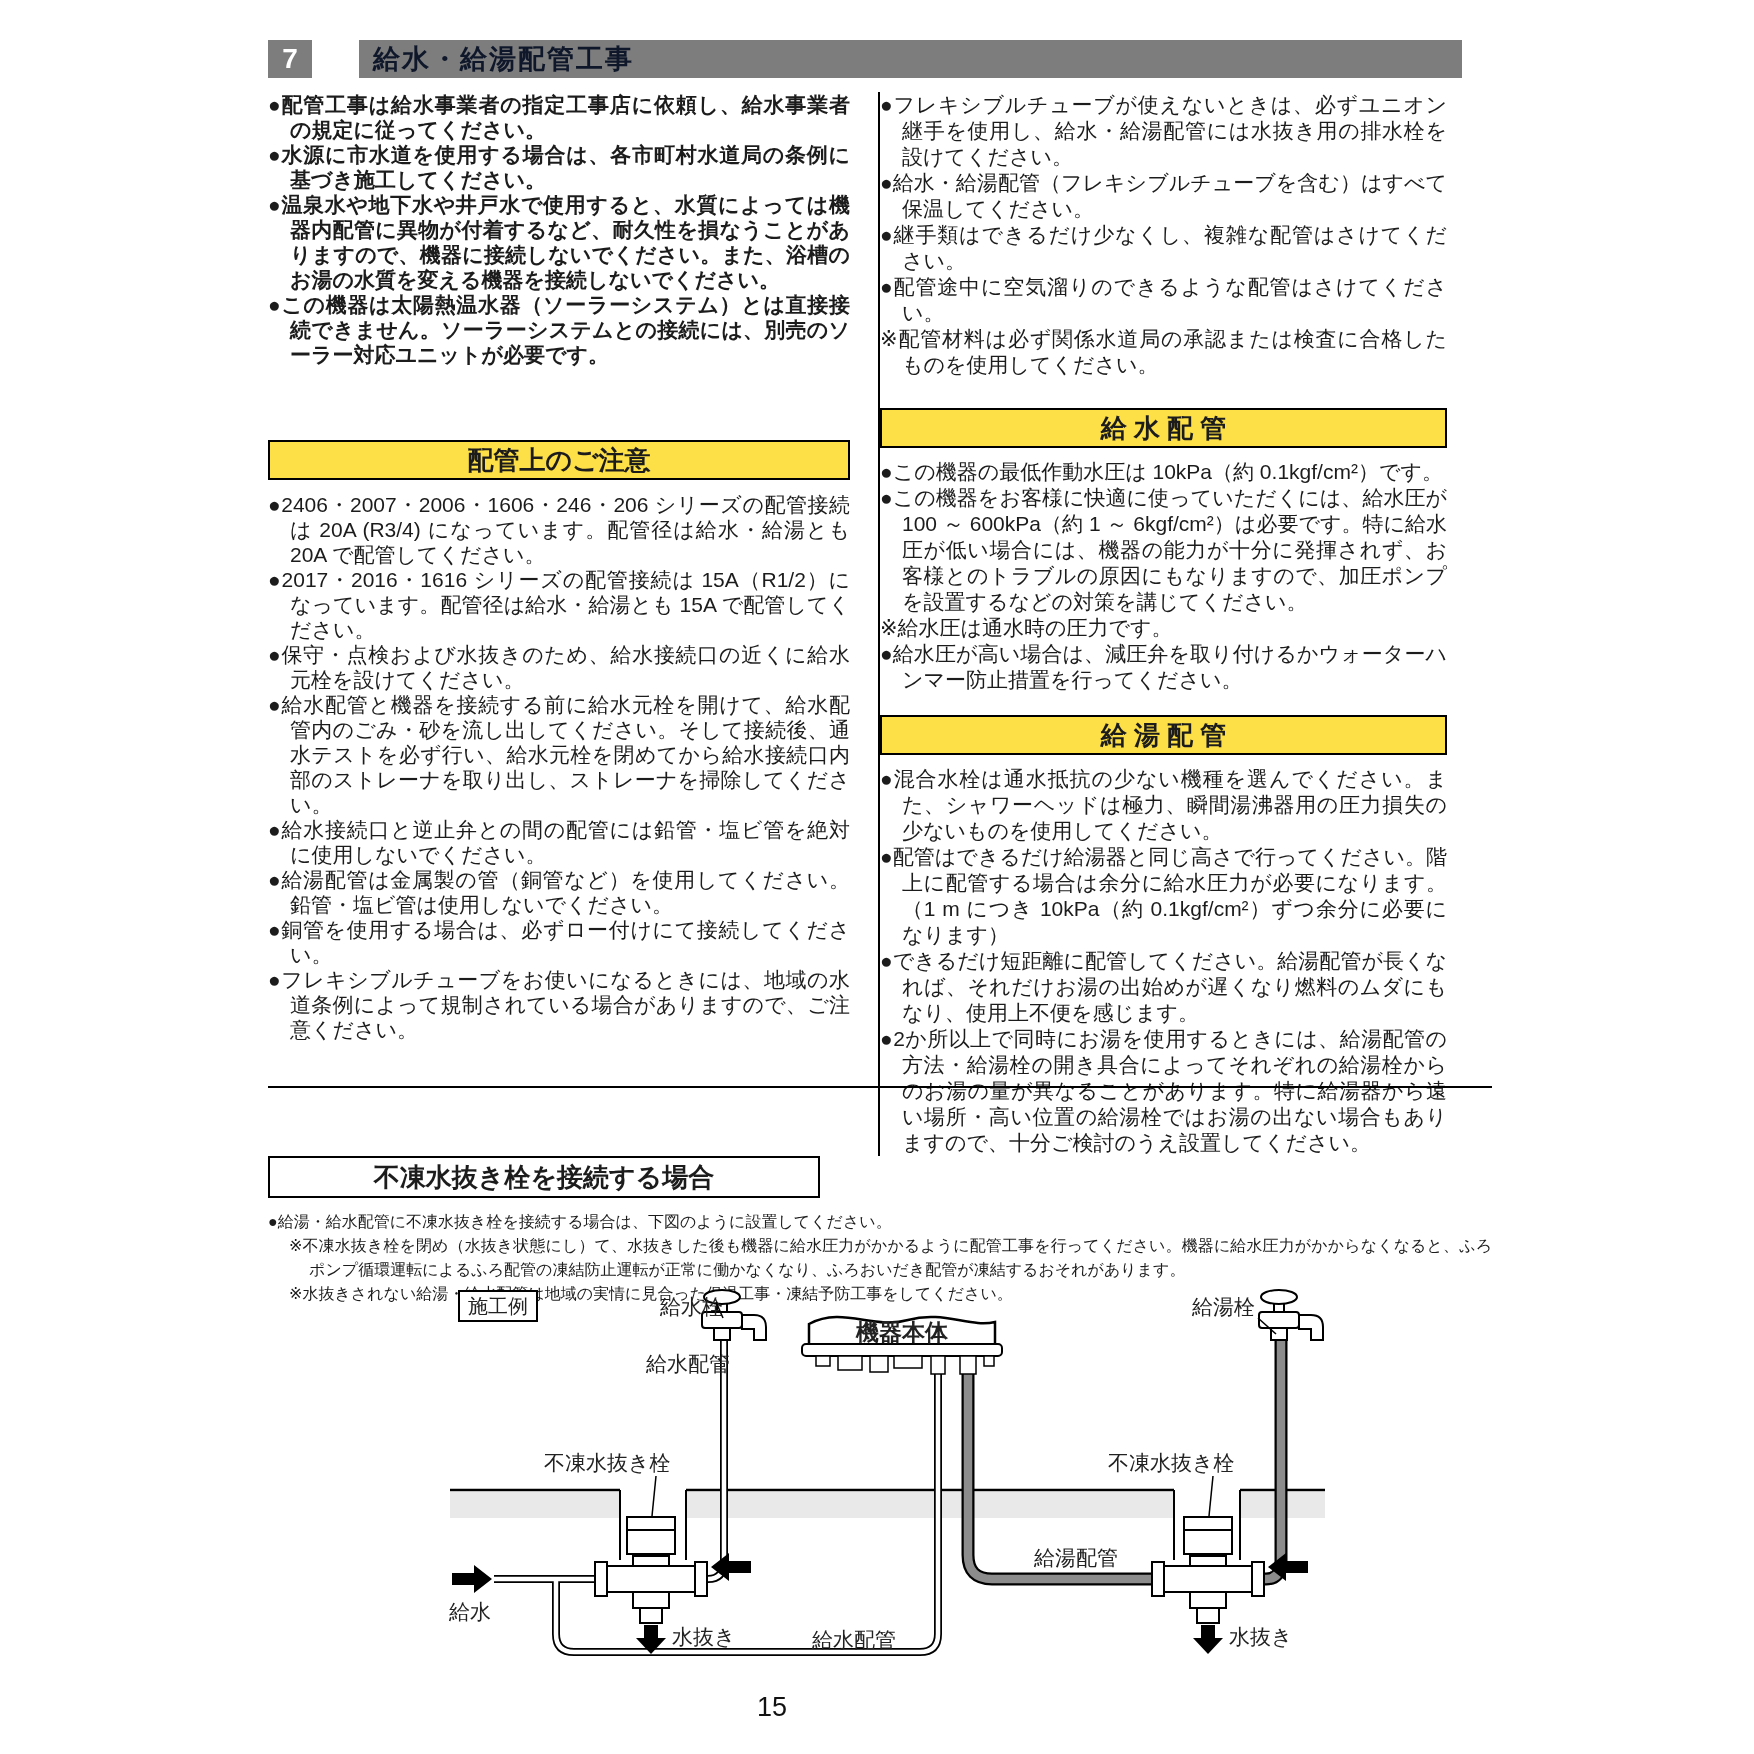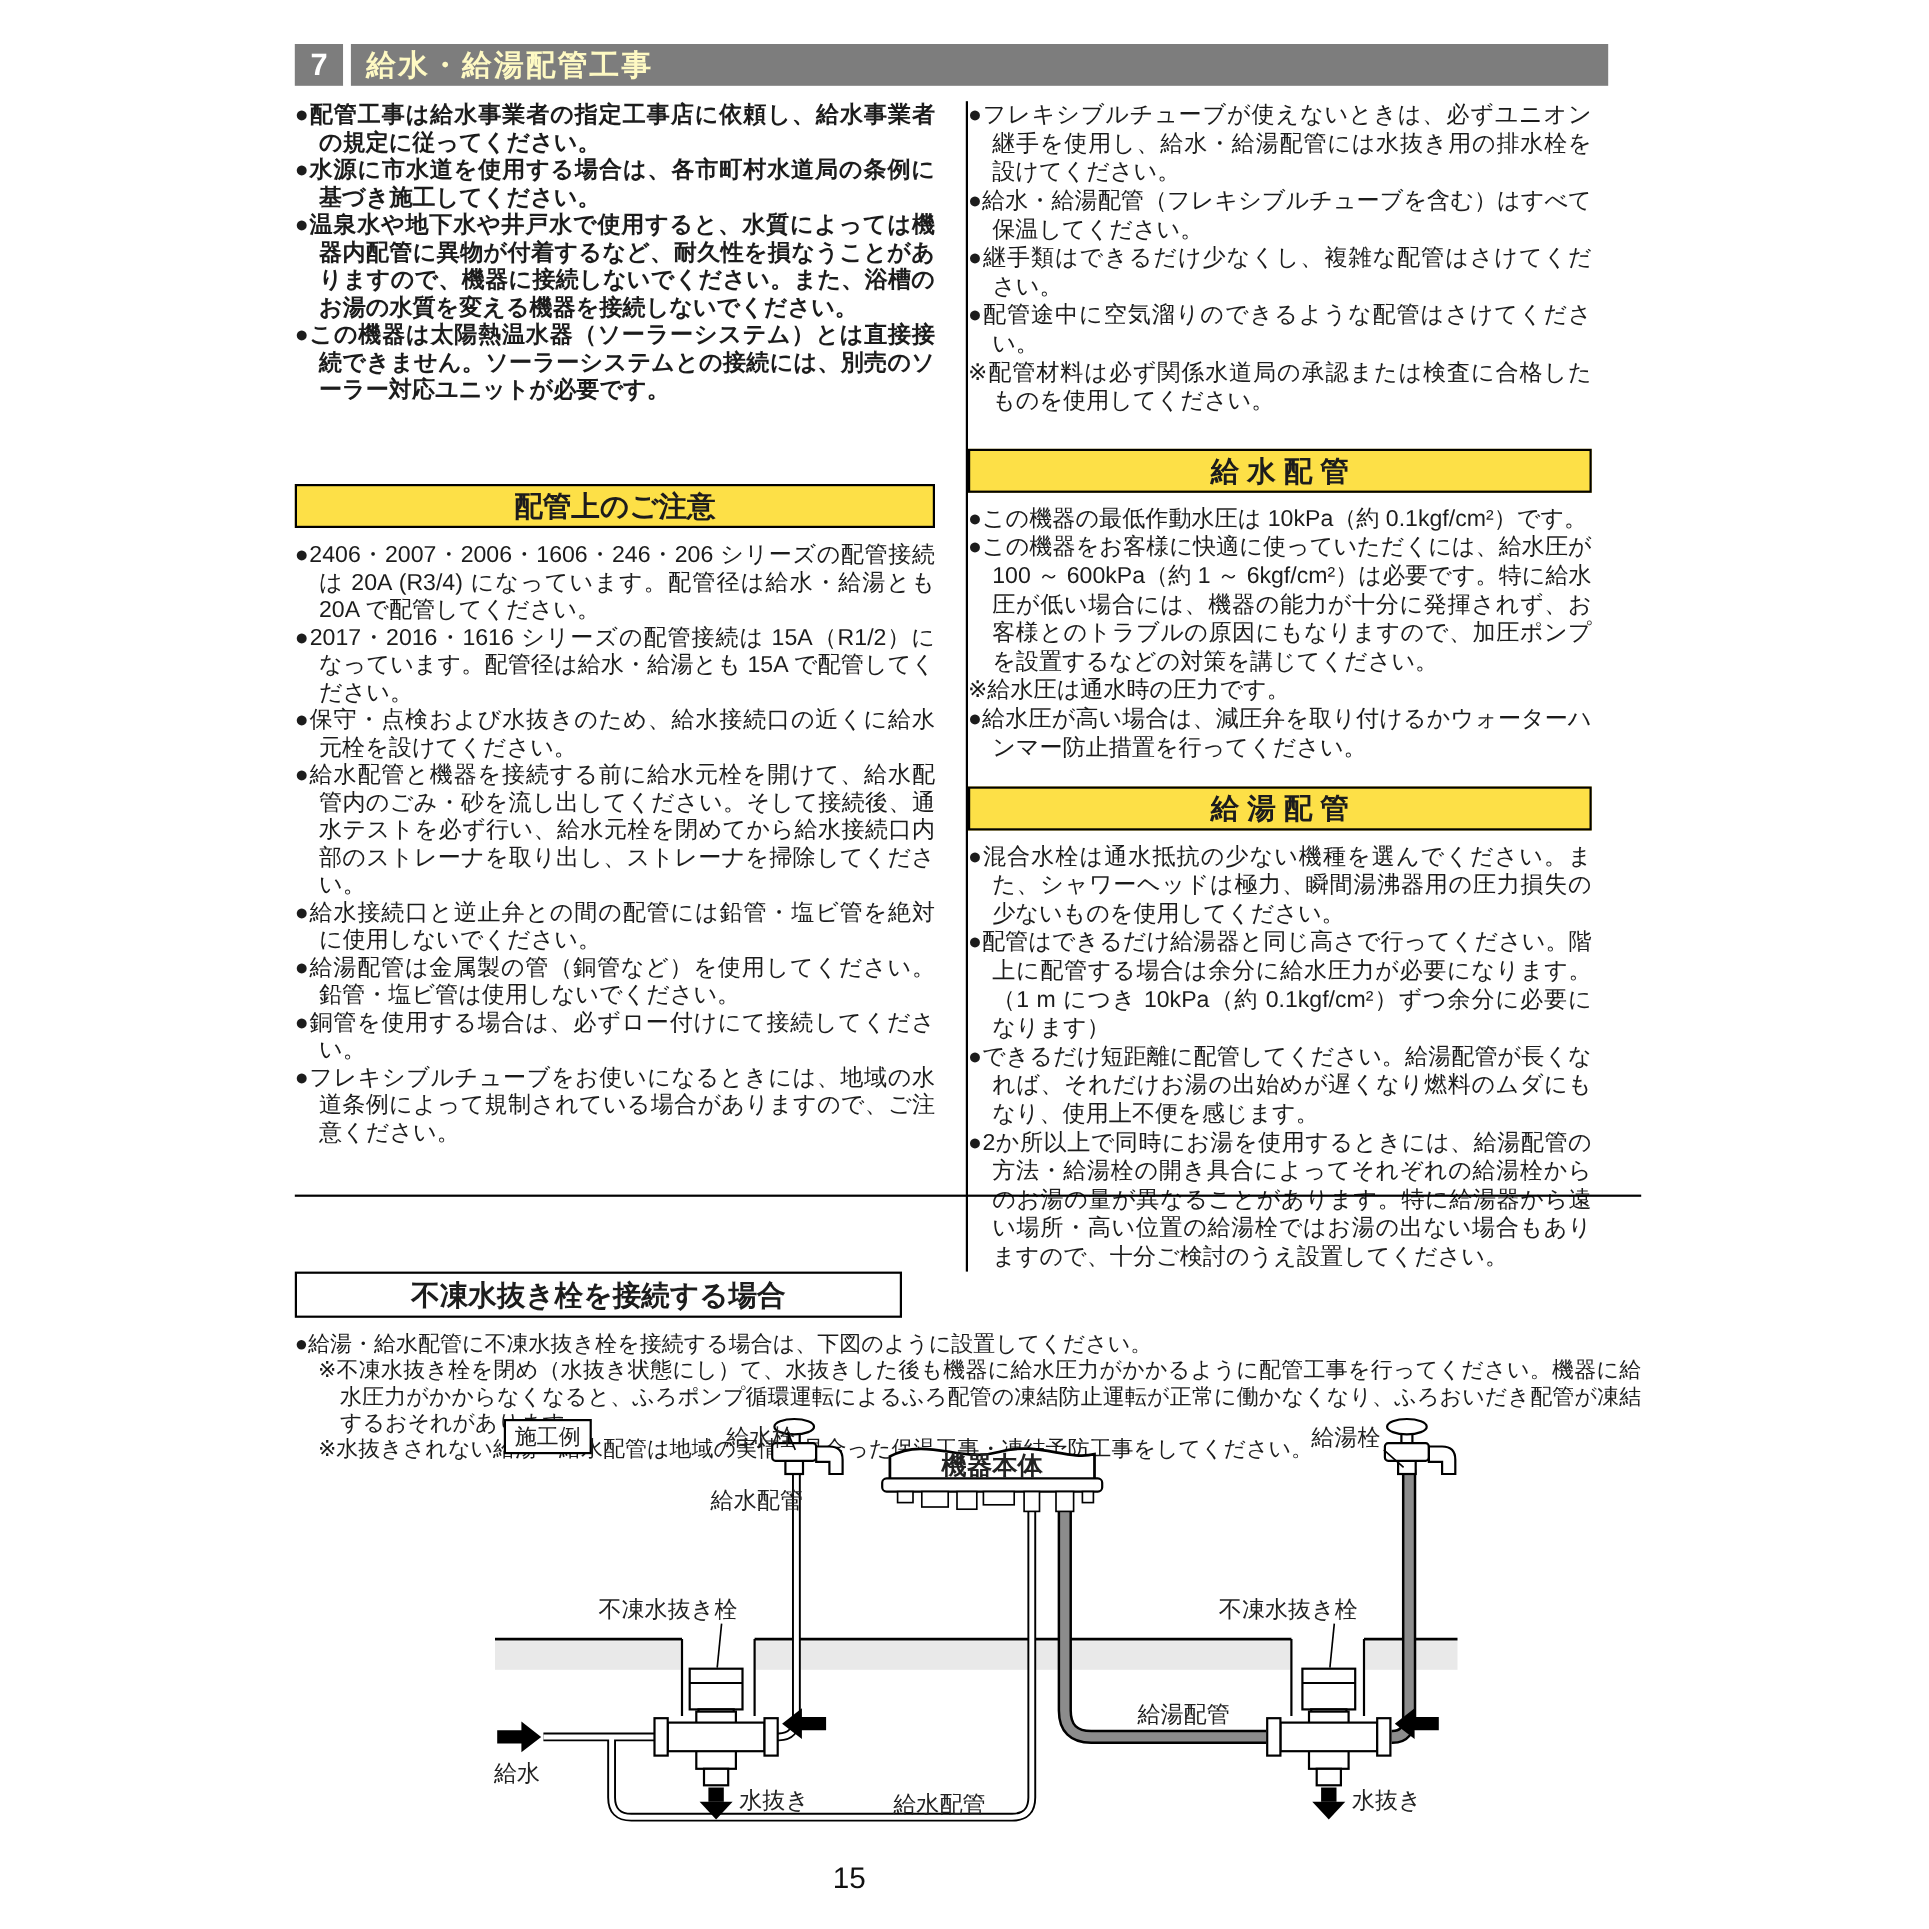--- a/index.html
+++ b/index.html
@@ -3,22 +3,22 @@
 <meta charset="utf-8">
 <style>
   html,body{margin:0;padding:0;background:#fff;}
   .page{position:relative;width:1754px;height:1754px;background:#fff;overflow:hidden;
         font-family:"Liberation Sans","DejaVu Sans",sans-serif;color:#1c1c1c;}
   
   .hdr{position:absolute;left:268px;top:40px;width:1194px;height:38px;display:flex;}
   .hdr-num{width:44px;height:38px;background:#7d7d7d;color:#fff;font-weight:bold;font-size:28px;
            display:flex;align-items:center;justify-content:center;}
   .hdr-gap{width:7px;height:38px;background:#fff;}
-  .hdr-bar{flex:1;height:38px;background:#7d7d7d;color:#fef9c3;font-weight:bold;font-size:27px;
-           display:flex;align-items:center;padding-left:14px;box-sizing:border-box;letter-spacing:2px;}
+  .hdr-bar{flex:1;height:38px;background:#7d7d7d;color:#0f172a;font-weight:bold;font-size:27px;
+           display:flex;align-items:center;padding-left:14px;box-sizing:border-box;letter-spacing:2px;margin-left:40px;}
   
   .cols{position:absolute;left:268px;top:92px;width:1194px;display:flex;align-items:stretch;}
   .colL{width:582px;}
   .colR{width:567px;margin-left:28px;border-left:2px solid #000;min-height:988px;}
   .li{margin:0;padding-left:22px;text-indent:-22px;font-size:21px;line-height:25px;text-align:justify;}
   .colR .li{line-height:26px;}
   .li.bold{font-weight:bold;line-height:25px;}
   .mk{display:inline;}
   .secbox{border:2px solid #000;background:#fde047;text-align:center;font-weight:bold;font-size:26px;
           line-height:36px;height:36px;box-sizing:content-box;}
@@ -26,21 +26,21 @@
   .listL{margin-top:12px;}
   .boxR1{margin-top:30px;}
   .boxR2{margin-top:22px;}
   .listR{margin-top:11px;}
   
   .hrule{position:absolute;left:268px;top:1086px;width:1224px;height:2px;background:#000;}
   .freeze{position:absolute;left:268px;top:1156px;width:1224px;}
   .fzbox{width:548px;height:38px;line-height:38px;border:2px solid #000;text-align:center;
          font-weight:bold;font-size:26px;box-sizing:content-box;}
   .fzlist{margin-top:12px;}
-  .fz{margin:0;font-size:20px;line-height:24px;padding-left:21px;text-indent:-21px;text-align:justify;}
+  .fz{margin:0;font-size:16px;line-height:24px;padding-left:21px;text-indent:-21px;text-align:justify;}
   .fz.sub{margin-left:21px;padding-left:20px;text-indent:-20px;}
   
   .diagram{position:absolute;left:268px;top:1278px;width:1480px;height:452px;}
   .pageno{position:absolute;left:0;top:1692px;width:1544px;text-align:center;font-size:27px;color:#111;}
   svg text{font-family:"Liberation Sans","DejaVu Sans",sans-serif;fill:#222;}
 </style>
 </head>
 <body>
 
 <div class="page">

